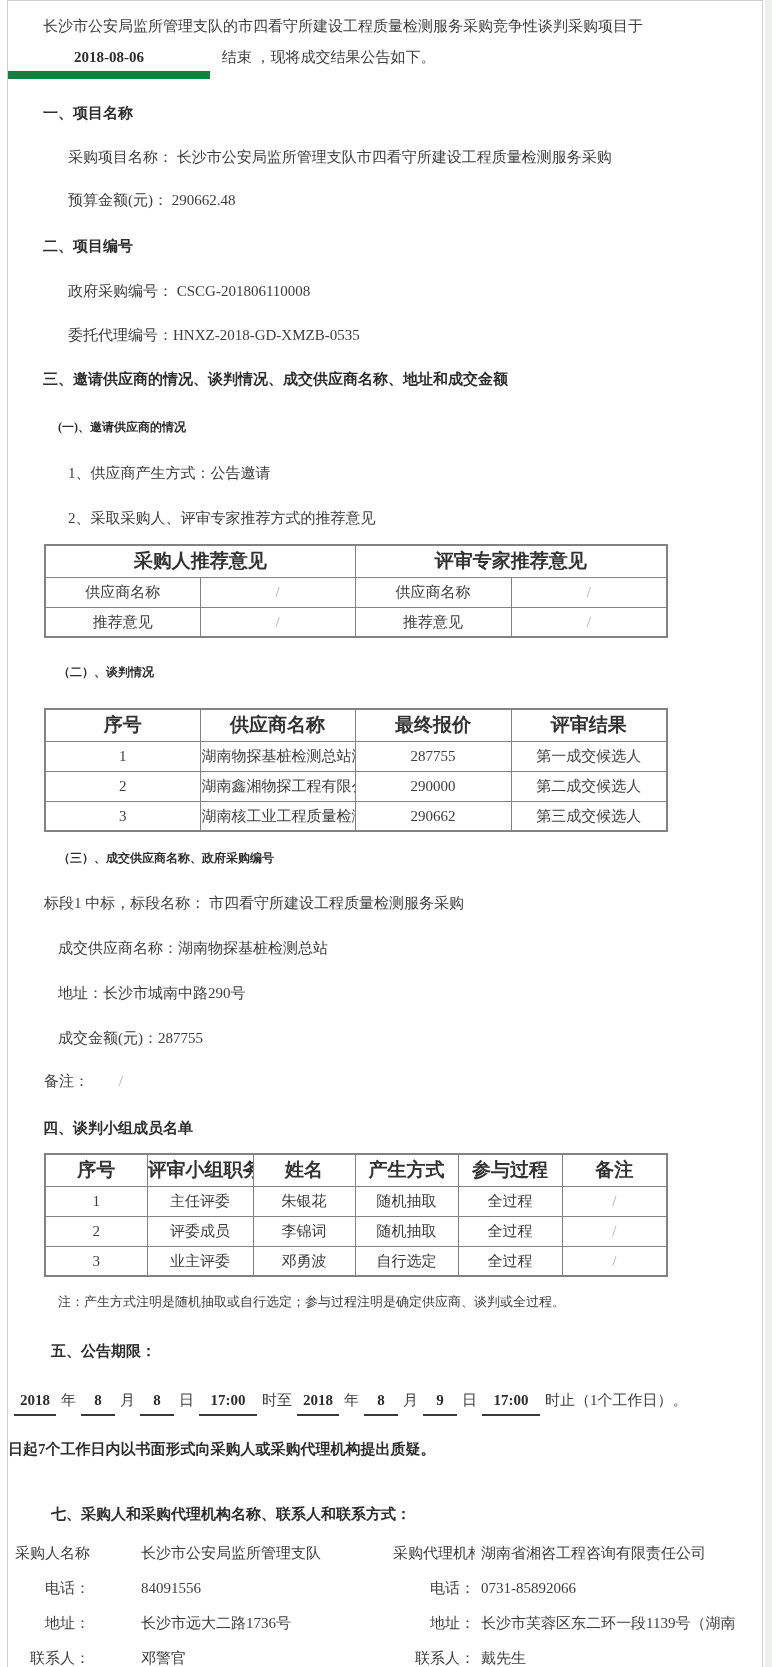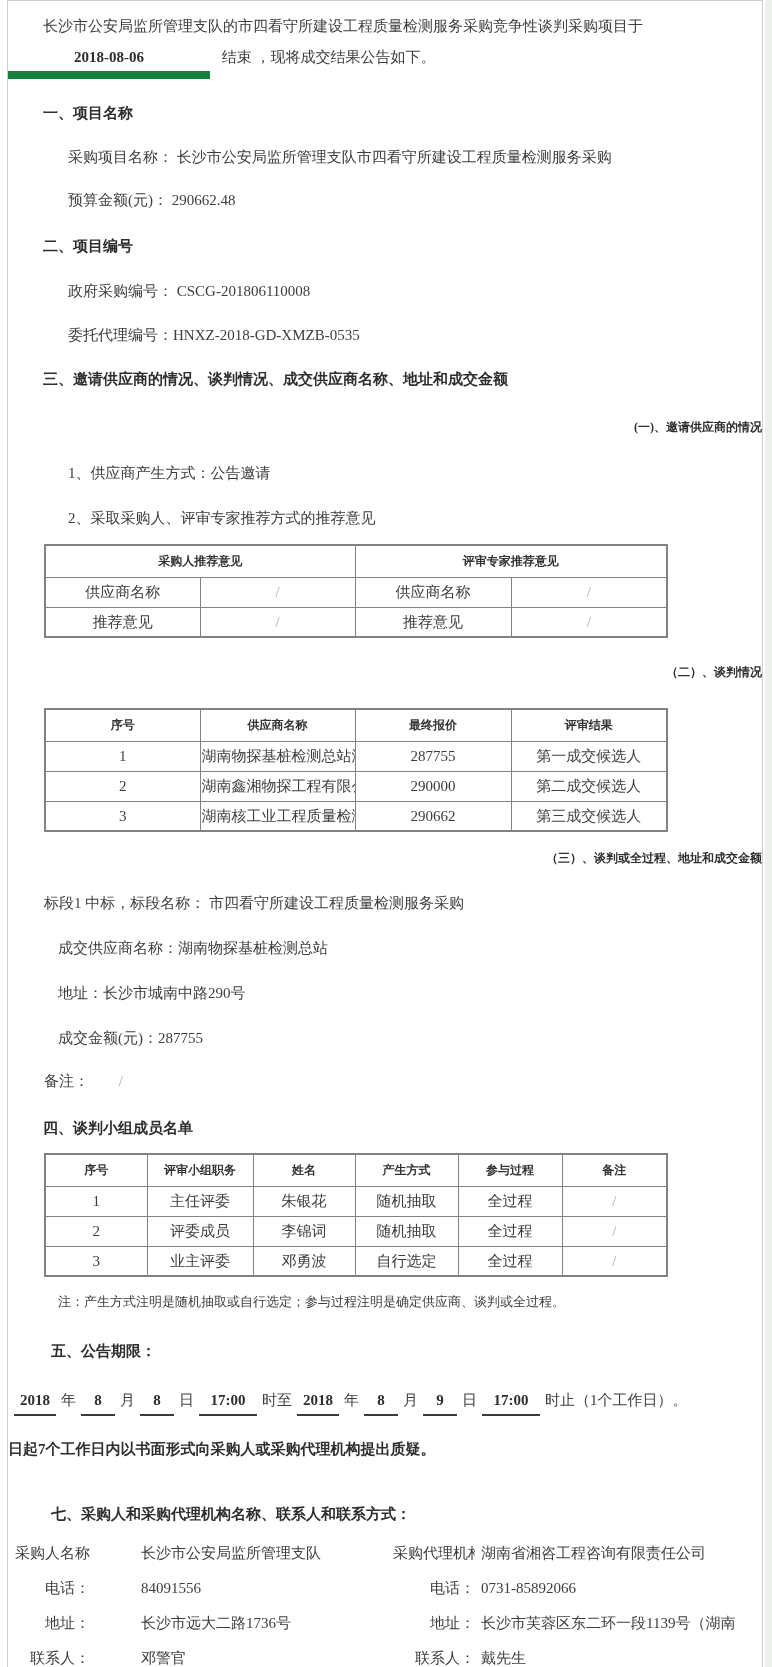--- a/index.html
+++ b/index.html
@@ -35,39 +35,39 @@
     border-bottom: 8px solid #15803d;
     padding-bottom: 2px;
   }
   .after-date { margin-left: 8px; }
   .h1 { font-weight: bold; color: #2e2e2e; font-size: 15px; padding-left: 35px; margin-bottom: 24px; }
   .h1.mb25 { margin-bottom: 25px; }
   .h1.mb30 { margin-bottom: 30px; }
   .h1.mb15 { margin-bottom: 15px; }
   .h1.mb26 { margin-bottom: 26px; }
   .h1.mb18 { margin-bottom: 18px; }
-  .h2 { font-weight: bold; color: #2e2e2e; font-size: 12px; line-height: 16px; padding-left: 50px; margin-bottom: 28px; text-align: right; }
+  .h2 { font-weight: bold; color: #2e2e2e; font-size: 12px; line-height: 16px; padding-left: 50px; margin-bottom: 28px; }
   .h2.mb27 { margin-bottom: 27px; }
   .mb23 { margin-bottom: 23px; }
   .mb25 { margin-bottom: 25px; }
   .mb26 { margin-bottom: 26px; }
   .mb27 { margin-bottom: 27px; }
   .mb16 { margin-bottom: 16px; }
   table {
     border-collapse: collapse; table-layout: fixed;
     margin-left: 36px; width: 622px;
     border: 2px solid #828282;
   }
   td, th {
     border: 1px solid #828282;
     text-align: center; vertical-align: middle;
     font-size: 15px; color: #3d3d3d;
     height: 30px; overflow: hidden; white-space: nowrap;
   }
-  th { font-weight: bold; font-size: 12px; color: #333; height: 32px; }
+  th { font-weight: bold; font-size: 19px; color: #333; height: 32px; }
   .t1 { margin-bottom: 26px; }
   .t2 { margin-bottom: 18px; }
   .t3 { margin-bottom: 16px; }
   .slash { color: #a8a8b0; }
   .cell-left { text-align: left; padding-left: 1px; }
   .note { font-size: 13px; line-height: 18px; padding-left: 50px; margin-bottom: 30px; }
   .period { padding-left: 6px; margin-bottom: 22px; line-height: 26px; white-space: nowrap; }
   .uline {
     display: inline-block; min-width: 34px; text-align: center;
     font-weight: bold; color: #2e2e2e;
@@ -173,21 +173,21 @@
     </tr>
     <tr>
       <td>3</td>
       <td class="cell-left">湖南核工业工程质量检测</td>
       <td>290662</td>
       <td>第三成交候选人</td>
     </tr>
   </tbody>
     </table>
 
-  <div class="h2 mb27">（三）、谈判或全过程、地址和成交金额</div>
+  <div class="h2 mb27">（三）、成交供应商名称、政府采购编号</div>
   <div class="p ind38 mb25">标段1 中标，标段名称：  市四看守所建设工程质量检测服务采购</div>
   <div class="p ind55 mb25">成交供应商名称：湖南物探基桩检测总站</div>
   <div class="p ind55 mb25">地址：长沙市城南中路290号</div>
   <div class="p ind55 mb23">成交金额(元)：287755</div>
   <div class="p ind38 mb27">
     <span>备注：</span>
     <span class="slash" style="margin-left:26px;">/</span>
   </div>
 
   <div class="h1 mb15">四、谈判小组成员名单</div>

